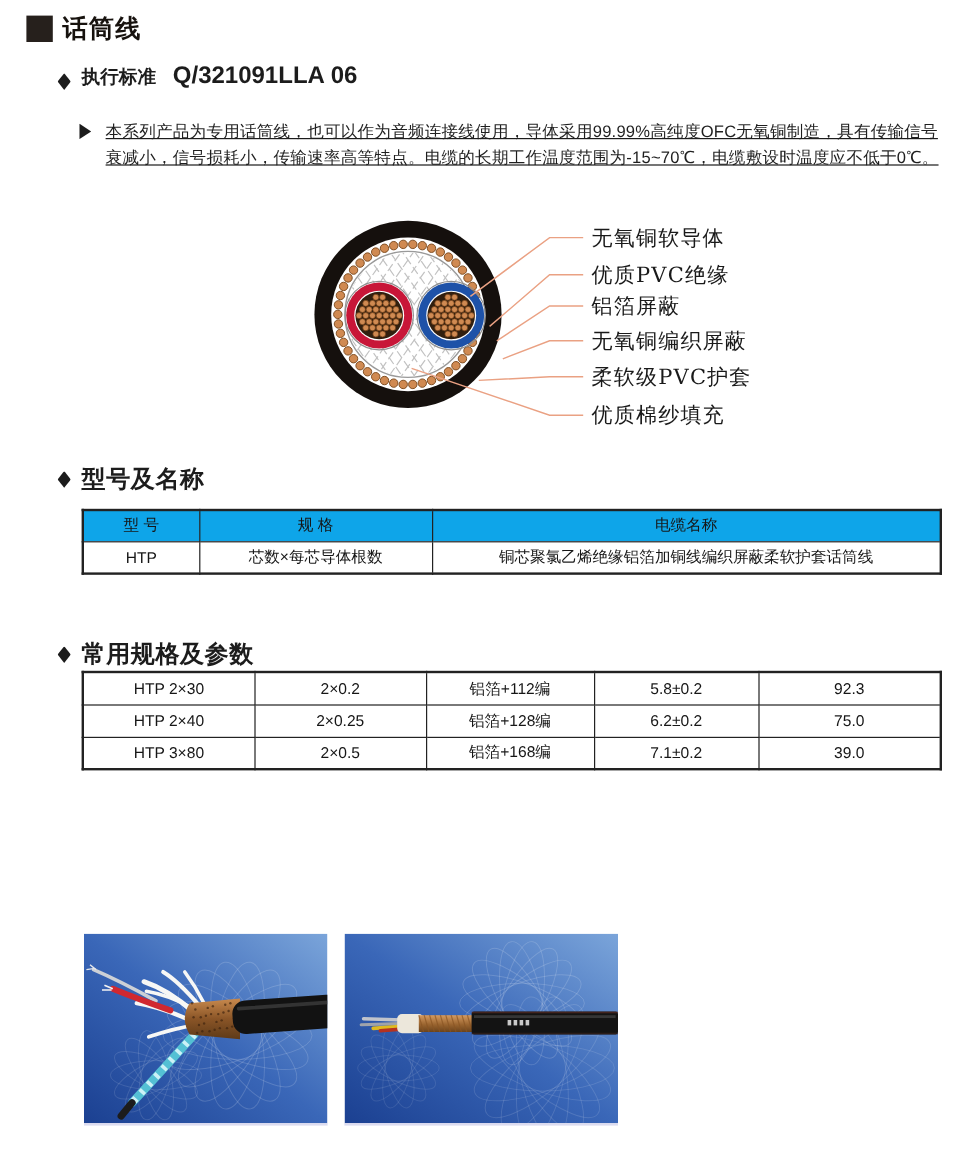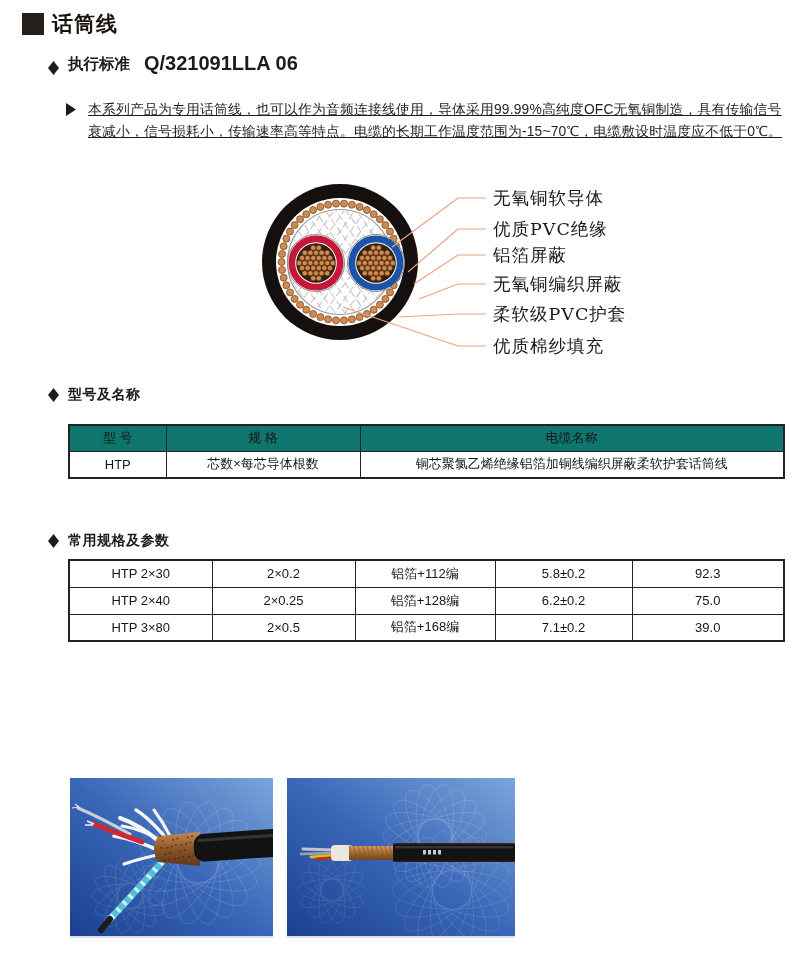--- a/index.html
+++ b/index.html
@@ -18,29 +18,29 @@
   .standard-value{font-size:20px;font-weight:bold;margin-left:14px;}
   
   .intro{position:absolute;top:99px;left:66px;width:724px;padding-left:22px;box-sizing:border-box;text-decoration:underline;}
   .tri{position:absolute;left:0;top:4px;width:10px;height:13px;background:#1c1c1c;clip-path:polygon(0 0,100% 50%,0 100%);}
   .intro-text{font-size:13.8px;line-height:21.8px;letter-spacing:.2px;color:#1f1f1f;}
   
   .cable-svg{position:absolute;left:228px;top:176px;}
   .diagram-label{font-family:"DejaVu Serif","Liberation Serif",serif;font-size:17.5px;fill:#1a1a1a;letter-spacing:1px;}
   
   .section-title{position:absolute;display:flex;align-items:center;}
-  .section-title .label{font-size:14px;font-weight:bold;margin-left:9px;letter-spacing:.5px;}
+  .section-title .label{font-size:20px;font-weight:bold;margin-left:9px;letter-spacing:.5px;}
   #model-title{top:386px;left:48px;}
   #spec-title{top:532px;left:48px;}
   
   table{border-collapse:collapse;table-layout:fixed;position:absolute;left:68px;width:717px;background:#fff;border:2px solid #222;}
   #model-table{top:424px;}
   #spec-table{top:559px;}
   th,td{border:1px solid #222;text-align:center;vertical-align:middle;font-size:13px;font-weight:400;padding:0 2px;color:#161616;}
-  th{background:#0f766e;margin-top:10px;}
+  th{background:#0ea5e9;margin-top:10px;}
   #model-table tr.hdr{height:26px;}
   #model-table tr.row{height:27px;}
   #spec-table tr.hdr{height:51px;}
   #spec-table tr.row{height:27px;}
   .th2l span{display:block;line-height:17px;}
   
   .photo{position:absolute;top:778px;height:158px;overflow:hidden;box-shadow:0 2px 0 #dcdcf0;}
   #photo-left{left:70px;width:203px;}
   #photo-right{left:287px;width:228px;}
 </style>

